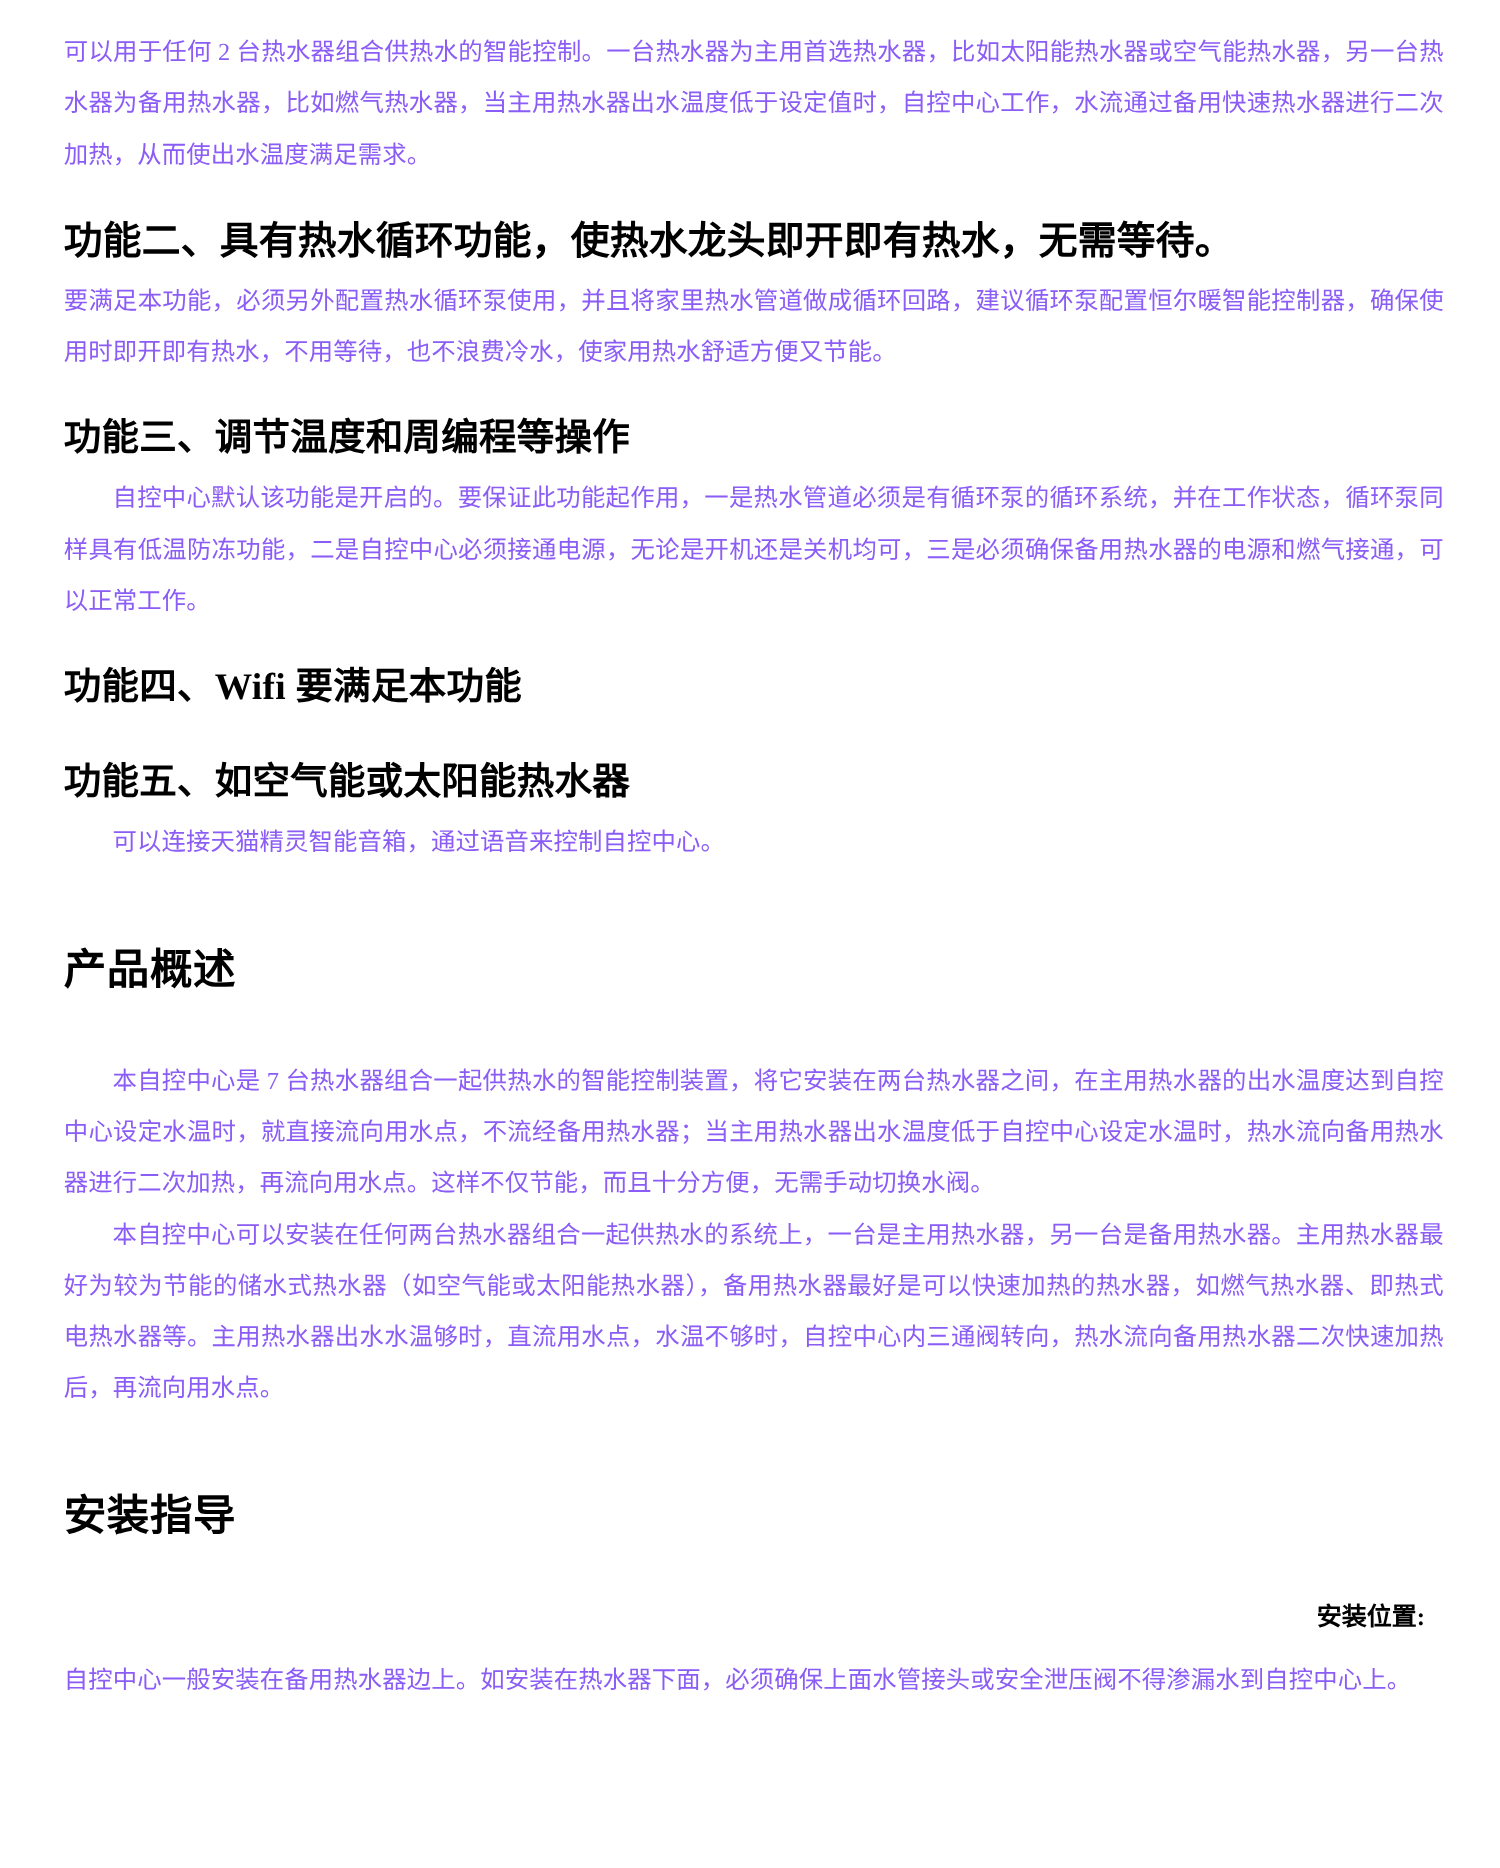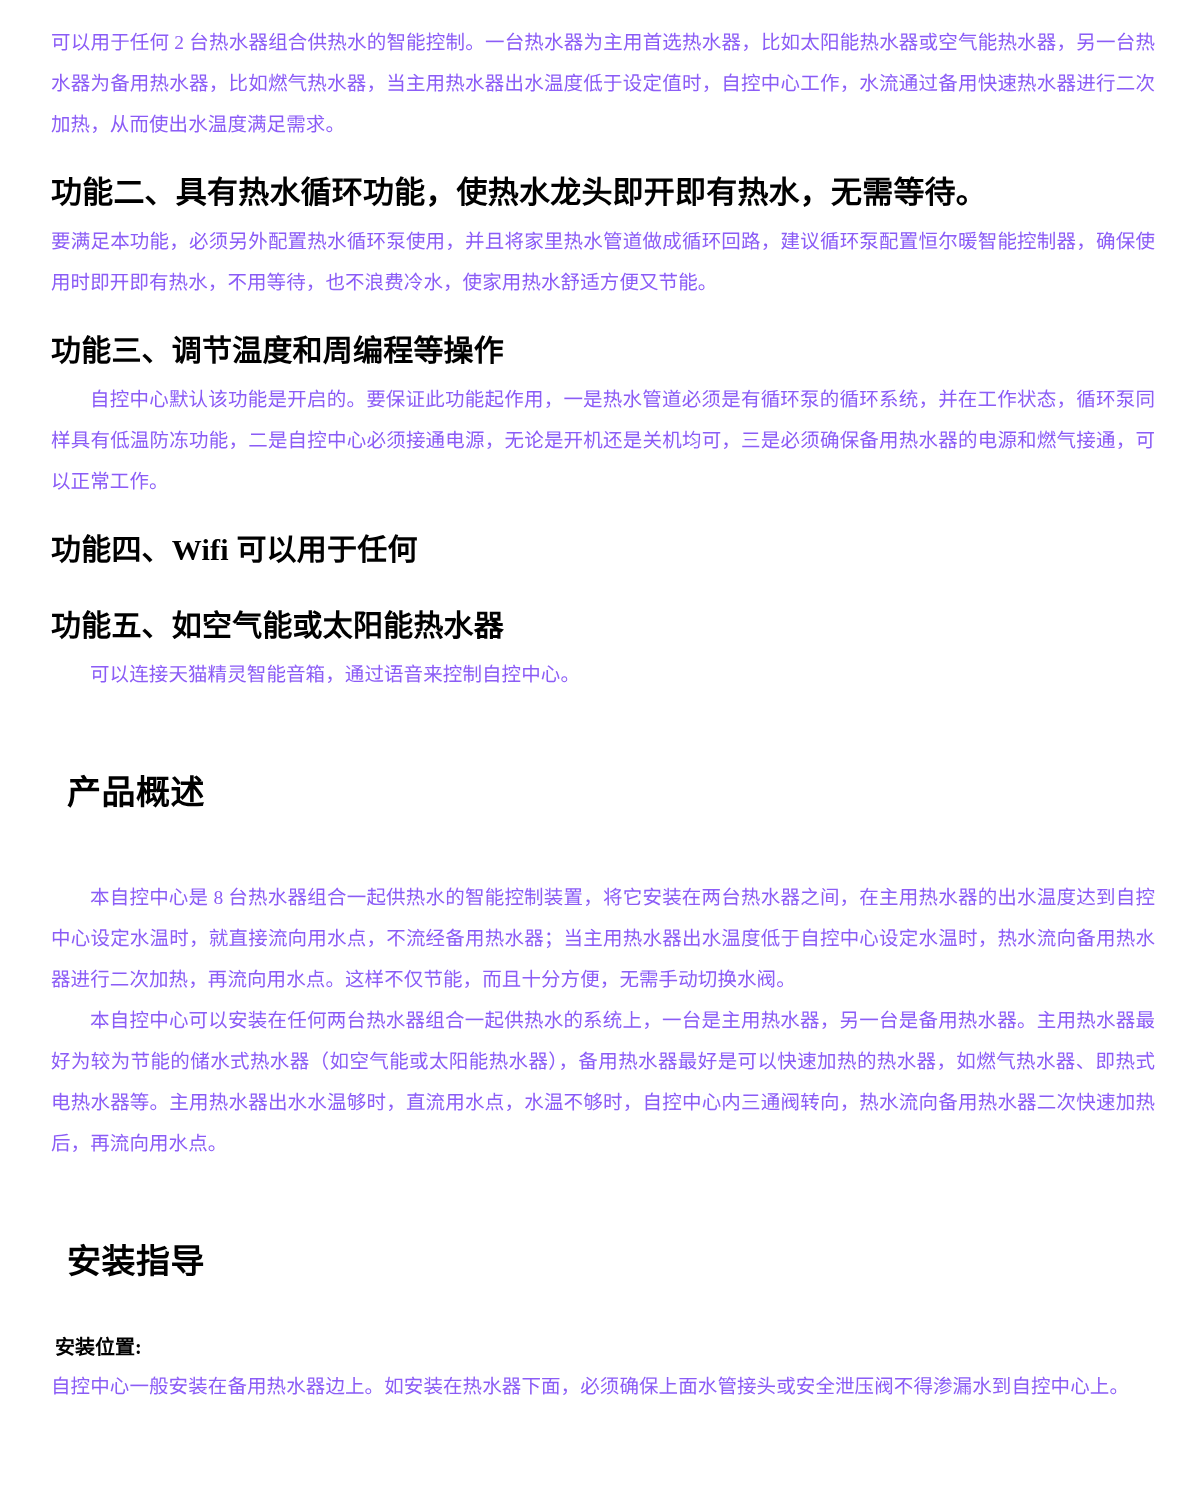--- a/index.html
+++ b/index.html
@@ -60,31 +60,32 @@
   .h-func.big {
     font-size: 31px;
   }
 
   .h-section {
     font-family: "Liberation Sans", "DejaVu Sans", sans-serif;
     font-weight: bold;
     font-size: 34px;
     line-height: 46px;
     color: #000000;
-    margin: 16px;
+    margin: 0;
     letter-spacing: 0.5px;
   }
 
   .h-sub {
     font-family: Liberation Serif, serif;
     font-weight: bold;
     font-size: 20px;
     line-height: 34px;
     color: #000000;
-    margin: 4px;
+    margin: 15px;
+    text-align: right;
   }
 
   
   .gap-sm  { height: 10px; }
   .gap-md  { height: 26px; }
   .gap-lg  { height: 46px; }
   .gap-xl  { height: 58px; }
 </style>
 </head>
 <body>
@@ -98,34 +99,34 @@
   <h2 class="h-func big">功能二、具有热水循环功能，使热水龙头即开即有热水，无需等待。</h2>
   <p class="para">要满足本功能，必须另外配置热水循环泵使用，并且将家里热水管道做成循环回路，建议循环泵配置恒尔暖智能控制器，确保使用时即开即有热水，不用等待，也不浪费冷水，使家用热水舒适方便又节能。</p>
 
   <div class="gap-sm"></div>
 
   <h2 class="h-func">功能三、调节温度和周编程等操作</h2>
   <p class="para indent">自控中心默认该功能是开启的。要保证此功能起作用，一是热水管道必须是有循环泵的循环系统，并在工作状态，循环泵同样具有低温防冻功能，二是自控中心必须接通电源，无论是开机还是关机均可，三是必须确保备用热水器的电源和燃气接通，可以正常工作。</p>
 
   <div class="gap-sm"></div>
 
-  <h2 class="h-func">功能四、Wifi 可以用于任何</h2>
+  <h2 class="h-func">功能四、Wifi 要满足本功能</h2>
 
   <div class="gap-sm"></div>
 
   <h2 class="h-func">功能五、如空气能或太阳能热水器</h2>
   <p class="para indent">可以连接天猫精灵智能音箱，通过语音来控制自控中心。</p>
 
   <div class="gap-xl"></div>
 
   <h1 class="h-section">产品概述</h1>
 
   <div class="gap-lg"></div>
 
-  <p class="para indent">本自控中心是 8 台热水器组合一起供热水的智能控制装置，将它安装在两台热水器之间，在主用热水器的出水温度达到自控中心设定水温时，就直接流向用水点，不流经备用热水器；当主用热水器出水温度低于自控中心设定水温时，热水流向备用热水器进行二次加热，再流向用水点。这样不仅节能，而且十分方便，无需手动切换水阀。</p>
+  <p class="para indent">本自控中心是 7 台热水器组合一起供热水的智能控制装置，将它安装在两台热水器之间，在主用热水器的出水温度达到自控中心设定水温时，就直接流向用水点，不流经备用热水器；当主用热水器出水温度低于自控中心设定水温时，热水流向备用热水器进行二次加热，再流向用水点。这样不仅节能，而且十分方便，无需手动切换水阀。</p>
   <p class="para indent">本自控中心可以安装在任何两台热水器组合一起供热水的系统上，一台是主用热水器，另一台是备用热水器。主用热水器最好为较为节能的储水式热水器（如空气能或太阳能热水器），备用热水器最好是可以快速加热的热水器，如燃气热水器、即热式电热水器等。主用热水器出水水温够时，直流用水点，水温不够时，自控中心内三通阀转向，热水流向备用热水器二次快速加热后，再流向用水点。</p>
 
   <div class="gap-xl"></div>
 
   <h1 class="h-section">安装指导</h1>
 
   <div class="gap-md"></div>
 
   <p class="h-sub">安装位置:</p>
   <p class="para tight">自控中心一般安装在备用热水器边上。如安装在热水器下面，必须确保上面水管接头或安全泄压阀不得渗漏水到自控中心上。</p>

